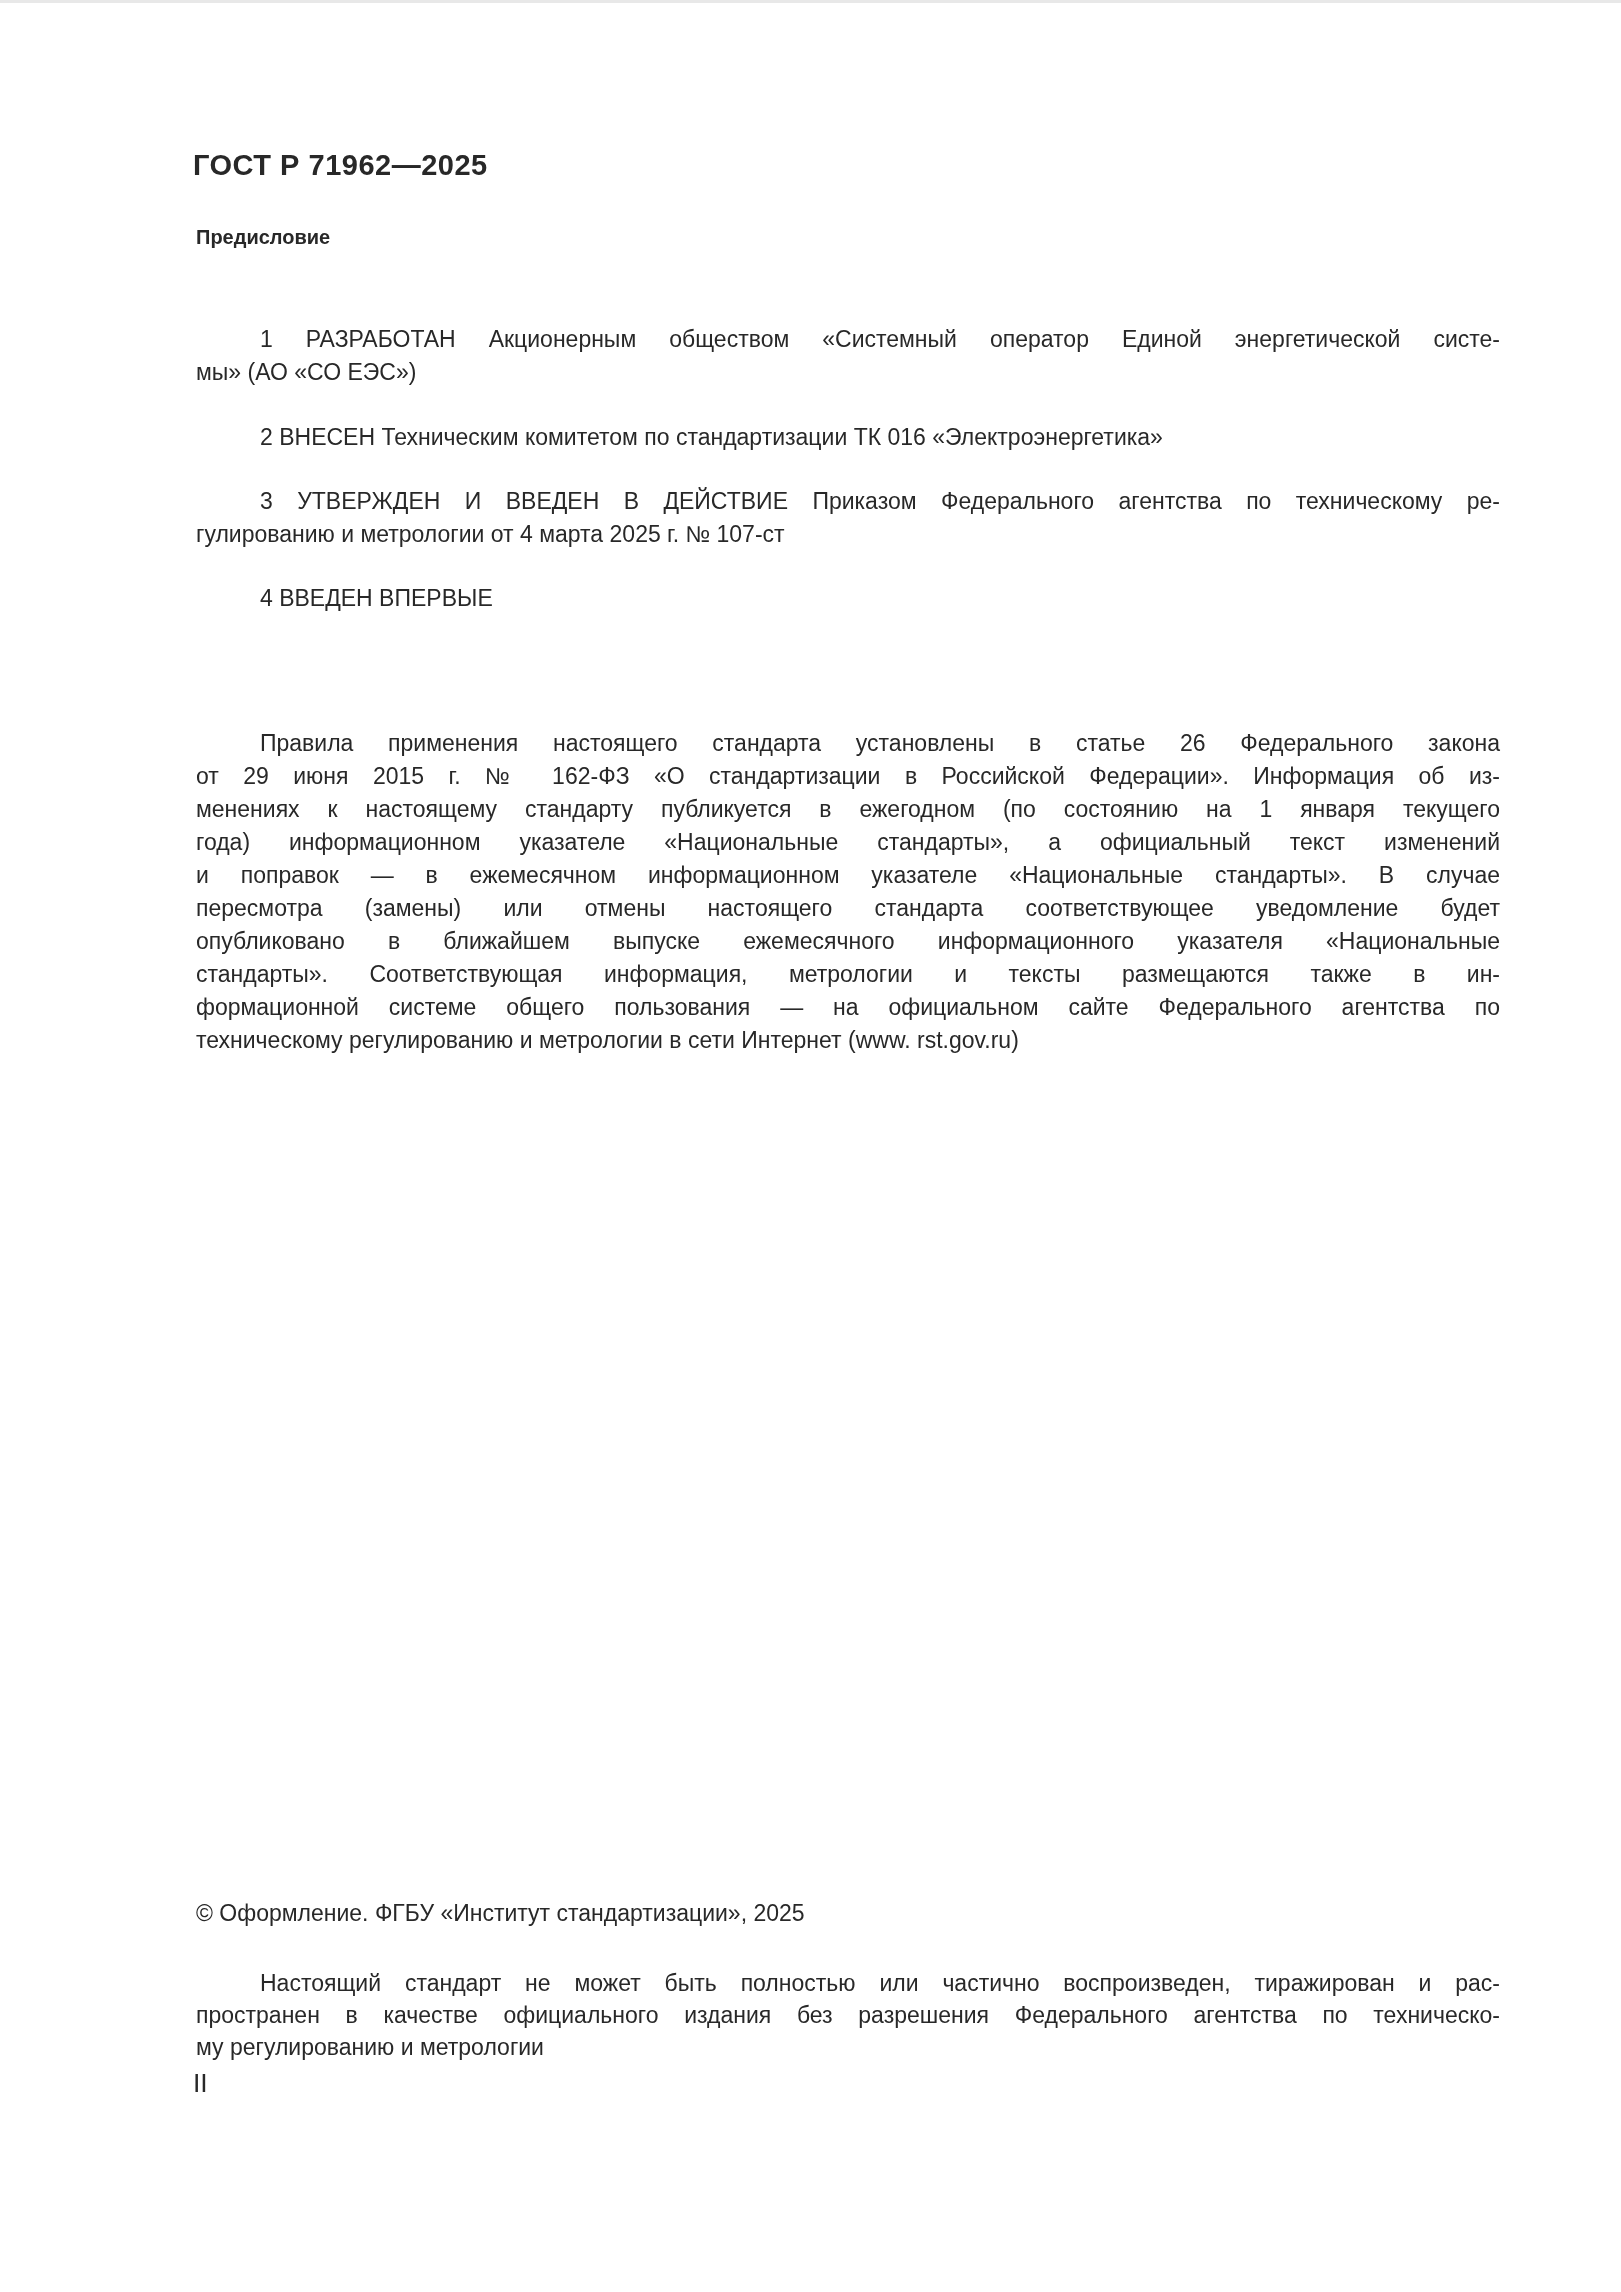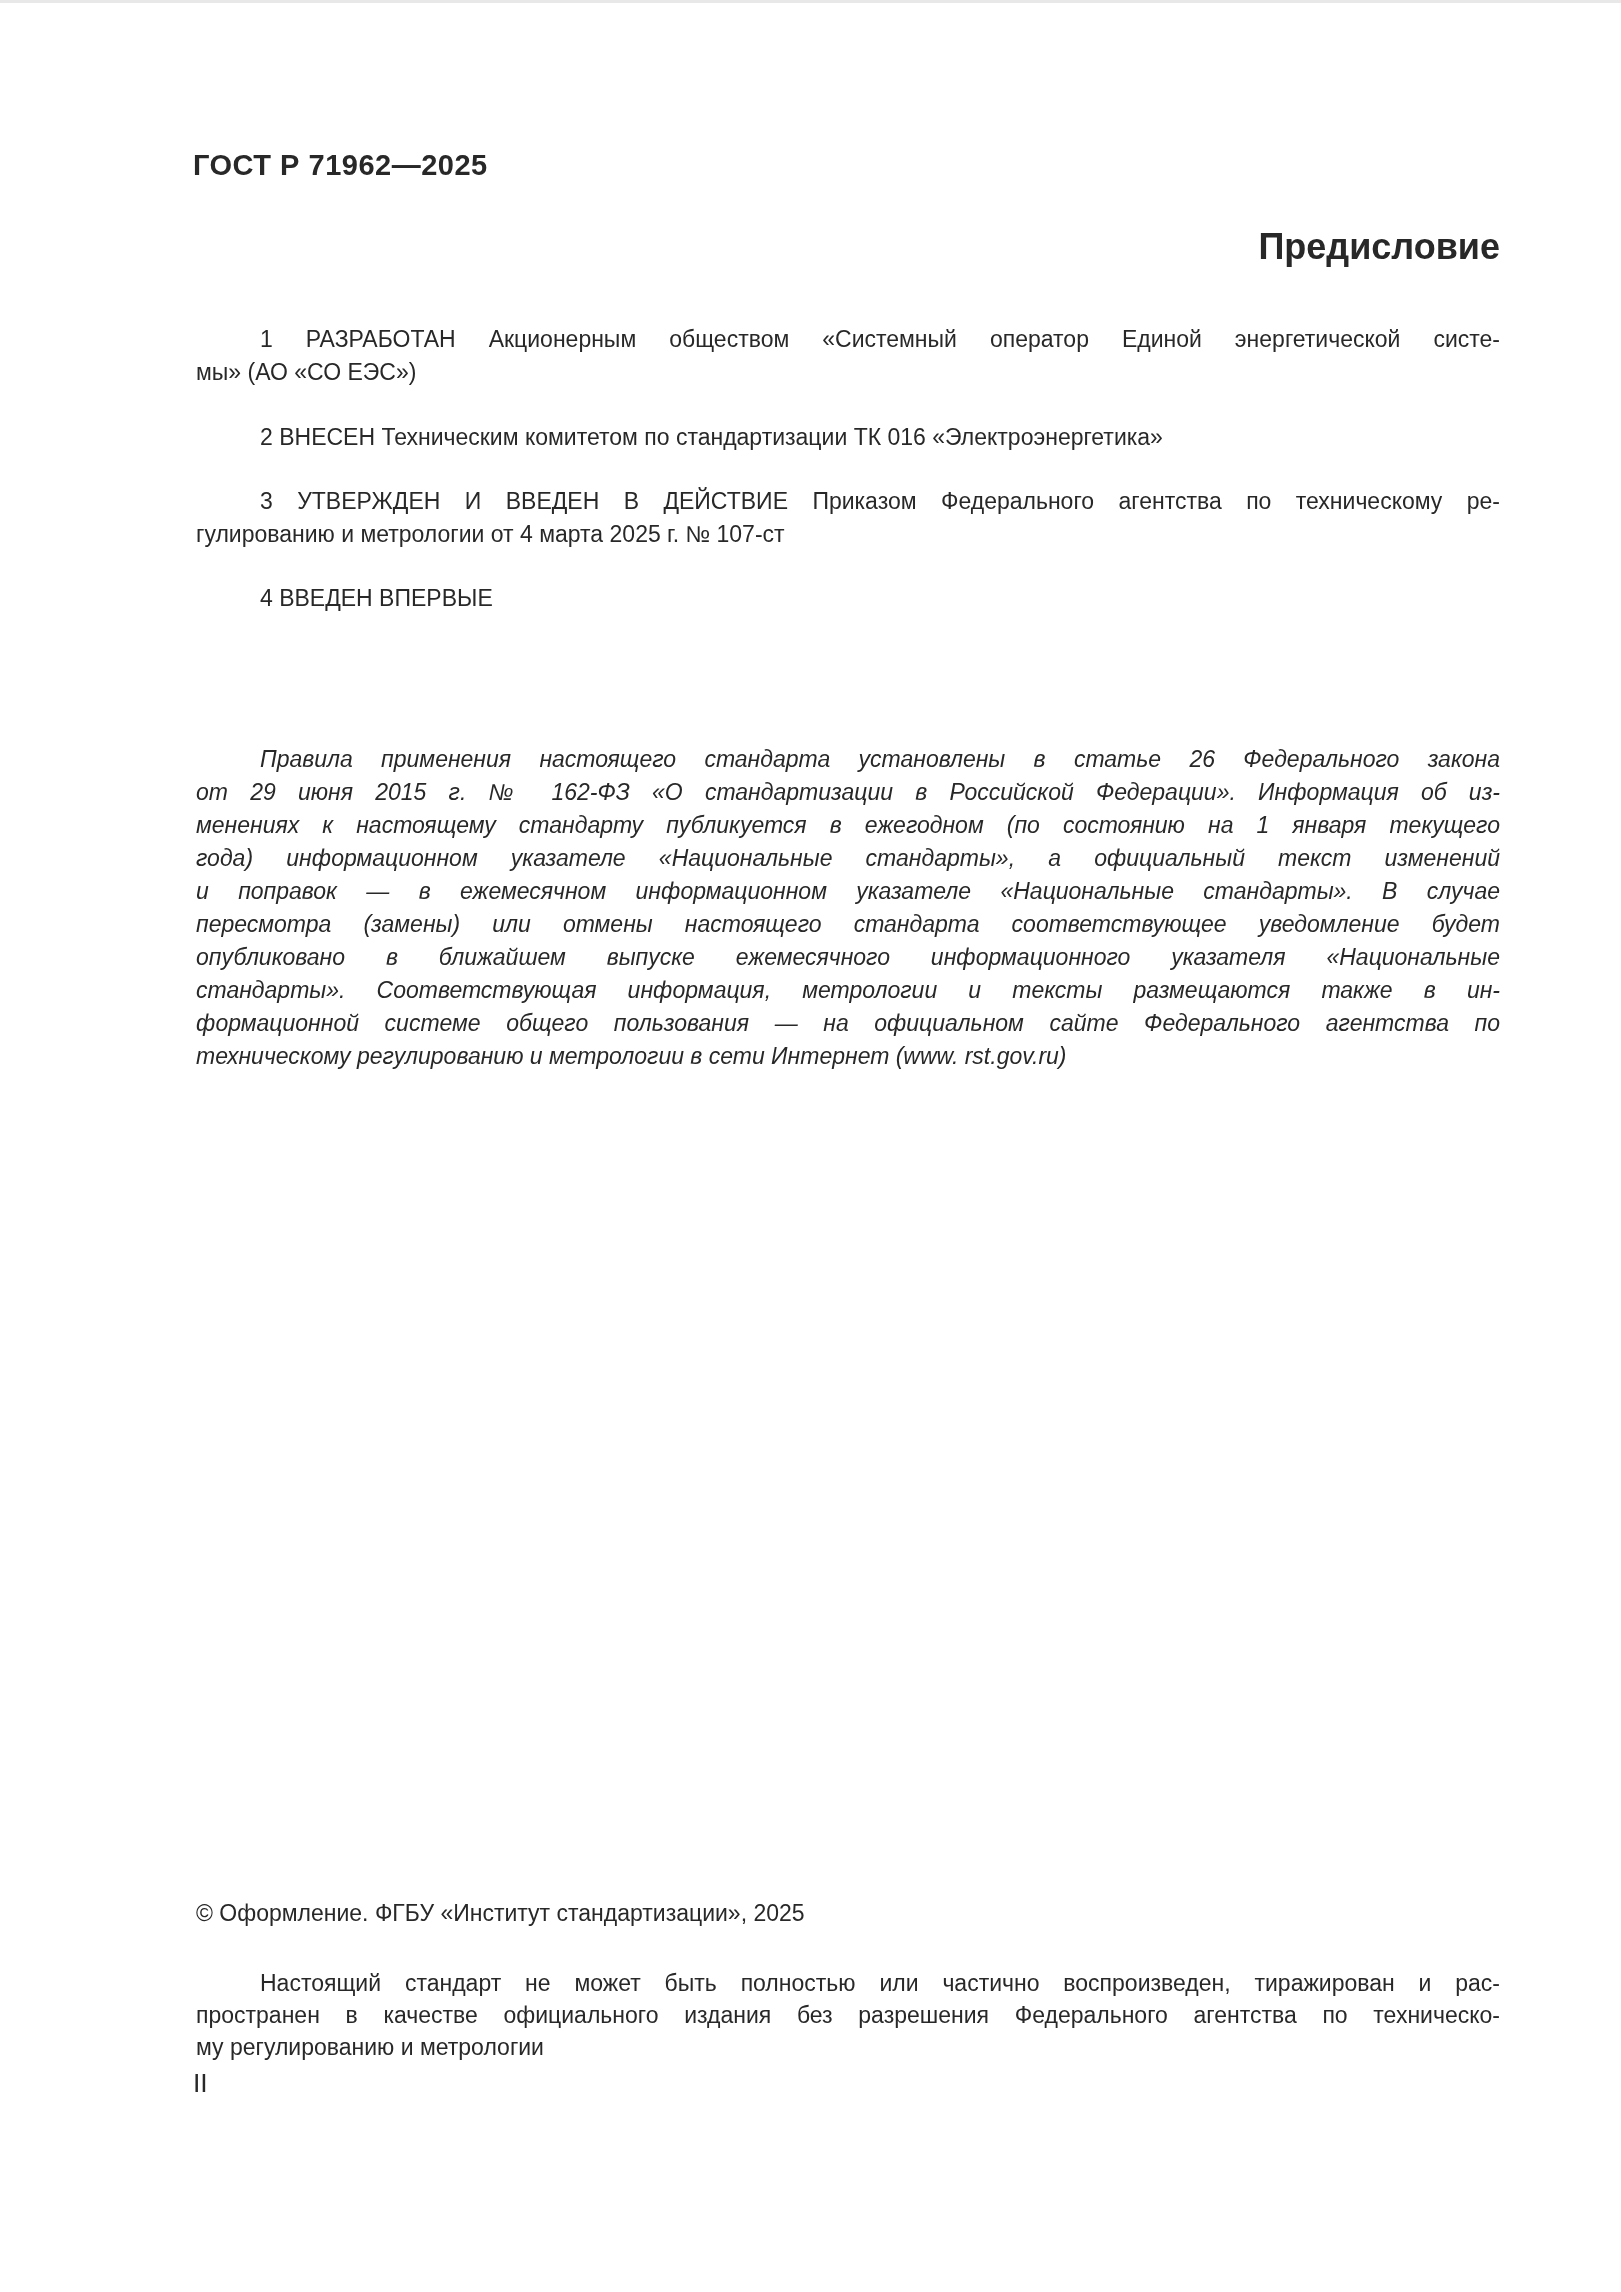--- a/index.html
+++ b/index.html
@@ -24,22 +24,22 @@
     top: 146px;
     font-size: 29px;
     font-weight: bold;
     letter-spacing: 0.5px;
     white-space: nowrap;
   }
   .page-title {
     left: 196px;
     top: 223px;
     width: 1304px;
-    text-align: right;
-    font-size: 36px;
+    text-align: left;
+    font-size: 20px;
     font-weight: bold;
   }
 
   .textblock {
     left: 196px;
     width: 1304px;
     font-size: 23px;
     line-height: 33px;
   }
   .para .line {
@@ -48,22 +48,21 @@
   }
   .para .line:first-child { text-indent: 64px; }
   .para .line:last-child  { text-align-last: left; }
 
   .p1 { top: 320px; }
   .p2 { top: 418px; }
   .p3 { top: 482px; }
   .p4 { top: 579px; }
 
   .legal-note {
-    top: 740px;
-    font-style: italic;
+    top: 724px;
   }
 
   .copyright-line {
     top: 1894px;
     text-align: left;
   }
 
   .repro-notice {
     top: 1964px;
     line-height: 32px;

